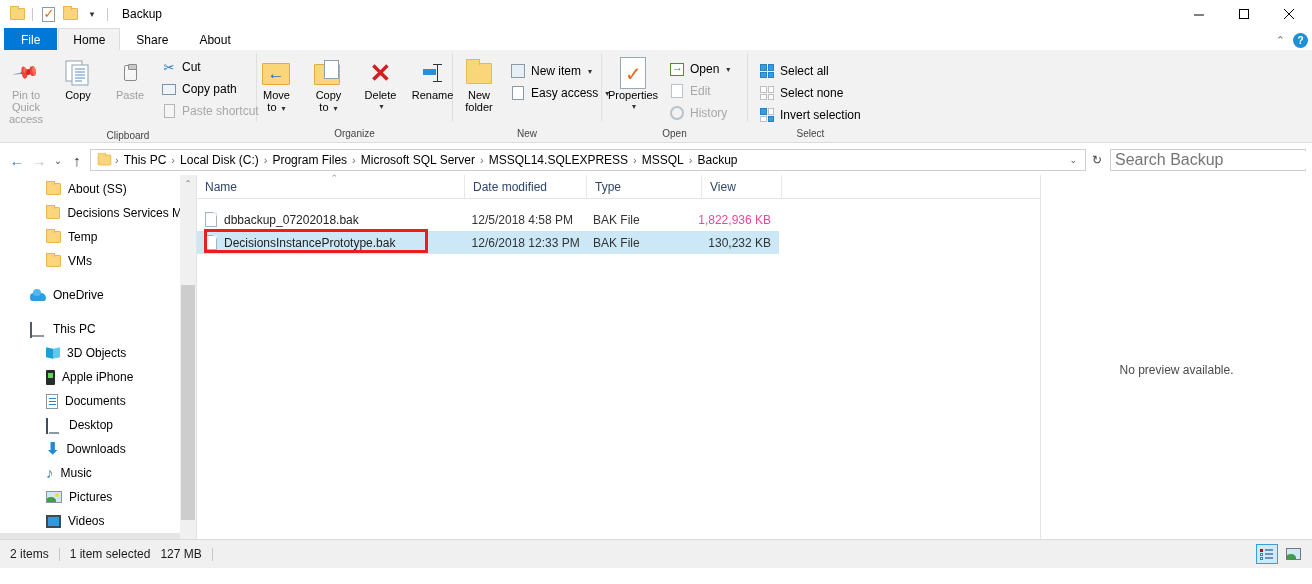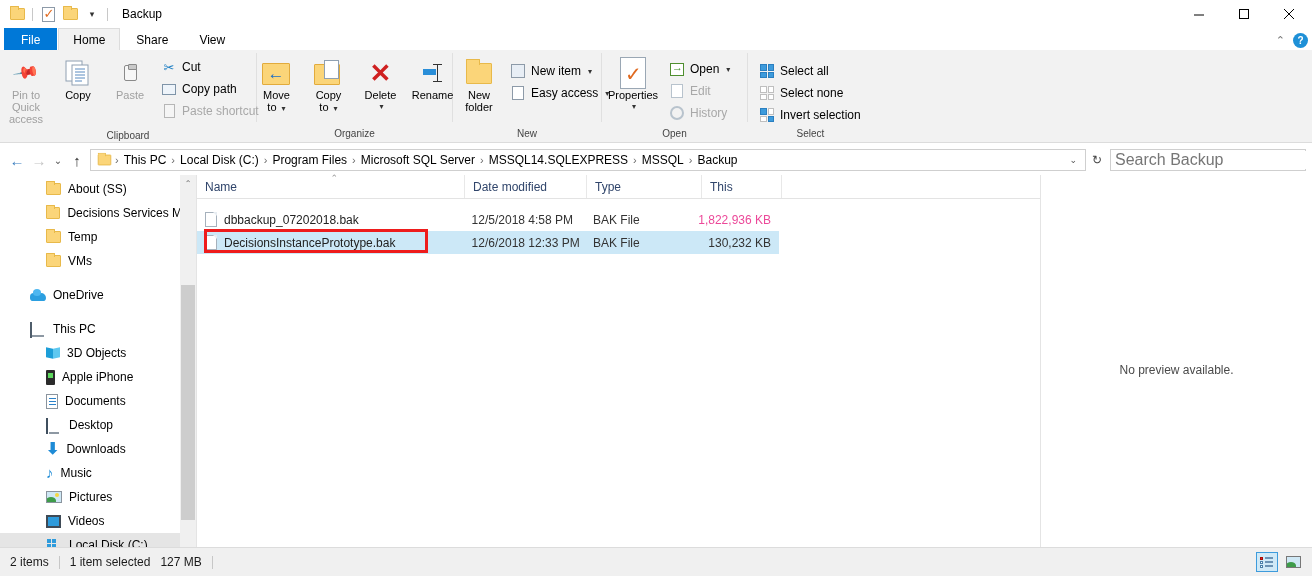--- a/index.html
+++ b/index.html
@@ -219,21 +219,21 @@
 
   
   .preview {
     width:272px; height:380px; background:#ffffff; border-left:1px solid #e4e4e4;
     display:flex; align-items:flex-start; justify-content:center; padding-top:188px;
     font-size:12px; color:#4a4a4a;
   }
 
   
   .statusbar {
-    position:absolute; left:0; bottom:8px; width:1312px; height:29px;
+    position:absolute; left:0; bottom:16px; width:1312px; height:29px;
     background:#f0f0f0; border-top:1px solid #dcdcdc;
     display:flex; align-items:center; font-size:12px; color:#1a1a1a;
   }
   .st-item { padding:0 10px; }
   .st-sep { width:1px; height:13px; background:#c7c7c7; }
   .viewbtns { position:absolute; right:8px; display:flex; gap:4px; align-items:center; }
   .viewbtn { width:22px; height:20px; display:flex; align-items:center; justify-content:center; border:1px solid transparent; }
   .viewbtn.active { background:#cfe9f7; border-color:#3d9bdc; }
   .ic-details { width:14px; height:11px; display:flex; flex-direction:column; justify-content:space-between; }
   .ic-details .r { display:flex; align-items:center; gap:2px; }
@@ -286,21 +286,21 @@
           </svg>
       </div>
     </div>
   </div>
 
   <div class="tabstrip">
     <div style="width:4px;"></div>
     <div class="tab file">File</div>
     <div class="tab active">Home</div>
     <div class="tab plain">Share</div>
-    <div class="tab plain">View</div>
+    <div class="tab plain">About</div>
     <div class="tabstrip-right">
       <span class="chev-collapse">⌃</span>
       <span class="help-btn">?</span>
     </div>
   </div>
 
   <div class="ribbon">
 
     <div class="rgroup" style="width:256px;">
       <div class="rgroup-body">
@@ -645,21 +645,21 @@
           <span class="sortmark">⌃</span>
           <span>Name</span>
         </div>
         <div class="col" style="width:122px;">
           <span>Date modified</span>
         </div>
         <div class="col" style="width:115px;">
           <span>Type</span>
         </div>
         <div class="col" style="width:80px;">
-          <span>This</span>
+          <span>View</span>
         </div>
       </div>
 
       <div style="height:9px;"></div>
 
       <div class="row" style="width:582px;">
         <div class="cell" style="width:268px;">
           <span class="fileic"></span>
           <span>dbbackup_07202018.bak</span>
         </div>

